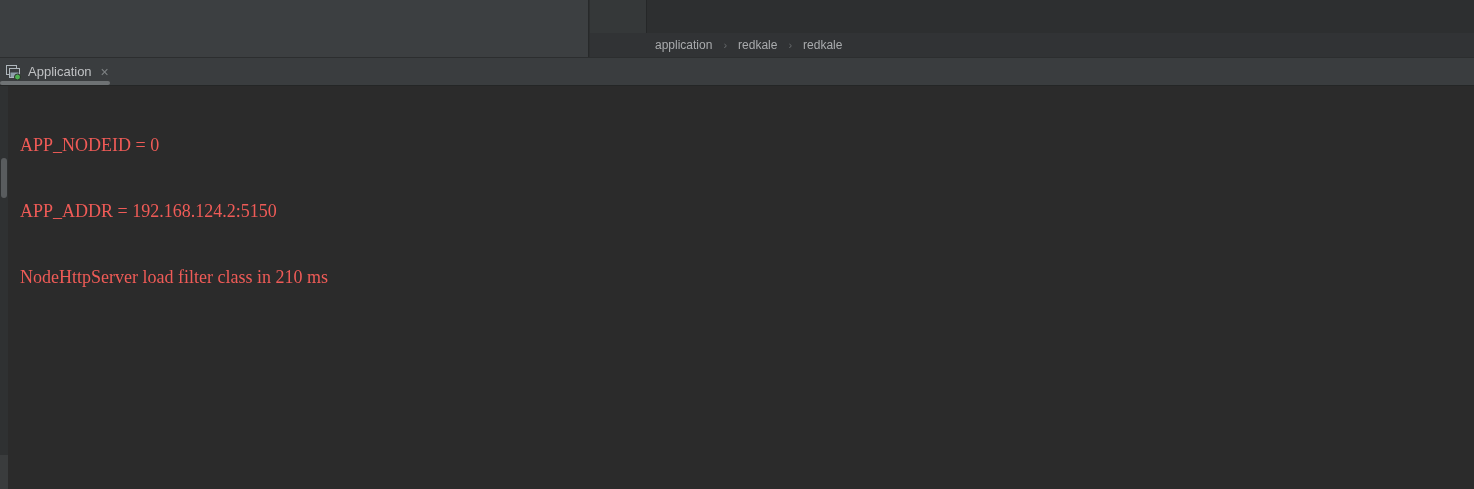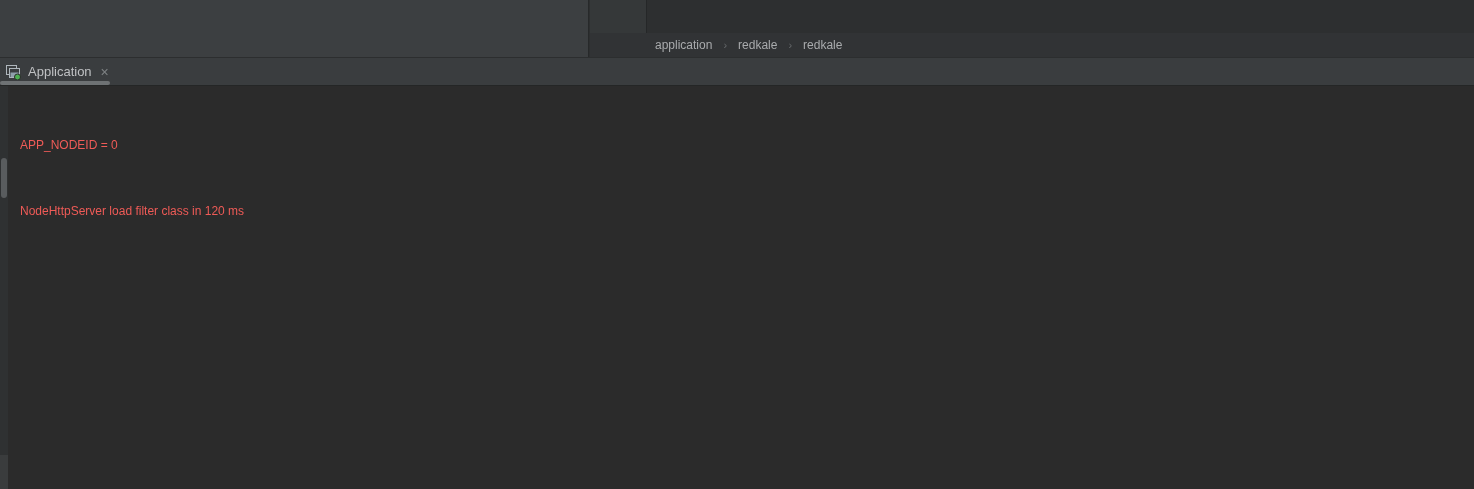--- a/index.html
+++ b/index.html
@@ -70,22 +70,22 @@
     position: absolute; left: 1px; top: 72px; width: 6px; height: 40px;
     background: #595C5E; border-radius: 3px;
   }
   .left-scrollbar-bottom {
     position: absolute; left: 0; bottom: 0; width: 8px; height: 34px;
     background: #3A3C3D;
   }
   .lines {
     position: absolute; left: 8px; top: 0; right: 0; bottom: 0;
     padding: 4px 0 0 12px;
-    font-family: Liberation Sans, sans-serif;
-    font-size: 12px; line-height: 22px;
+    font-family: Liberation Serif, serif;
+    font-size: 18px; line-height: 22px;
     color: var(--stderr, #EF5B57);
     white-space: pre;
     overflow: hidden;
   }
   .line { min-height: 22px; }
   .console-link {
     color: var(--link, #4580D0);
     text-decoration: underline;
     cursor: pointer;
   }
@@ -122,21 +122,22 @@
   <div class="tab-underline"></div>
 </div>
 
 <div class="console">
   <div class="left-scrollbar">
     <div class="left-scrollbar-thumb"></div>
     <div class="left-scrollbar-bottom"></div>
   </div>
   <div class="lines">
     <div class="line">APP_NODEID = 0</div>
-    <div class="line">NodeHttpServer load filter class in 120 ms</div>
+    <div class="line">APP_ADDR = 192.168.124.2:5150</div>
+    <div class="line">NodeHttpServer load filter class in 210 ms</div>
     
     
     
     
     
     
     
     
     
     

